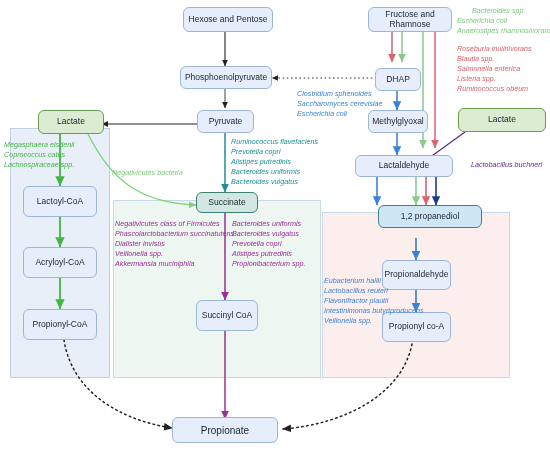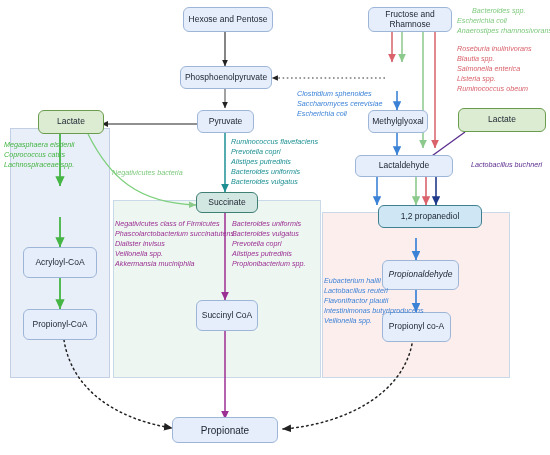--- a/index.html
+++ b/index.html
@@ -114,30 +114,32 @@
     <line x1="416" y1="290" x2="416" y2="312" stroke="#3b82d6" stroke-width="1.7" marker-end="url(#ah-blue)"></line>
 
     <path d="M64,340 C72,392 120,420 172,428" fill="none" stroke="#222" stroke-width="1.5" stroke-dasharray="1.6,3.4" stroke-linecap="round" marker-end="url(#ah-dot)"></path>
     <path d="M412,344 C402,394 346,424 283,429" fill="none" stroke="#222" stroke-width="1.5" stroke-dasharray="1.6,3.4" stroke-linecap="round" marker-end="url(#ah-dot)"></path>
   </svg>
 
   <div class="node n-blue" style="left:183px; top:7px;  width:90px; height:25px;">Hexose and Pentose</div>
   <div class="node n-blue" style="left:180px; top:66px; width:92px; height:23px;">Phosphoenolpyruvate</div>
   <div class="node n-blue" style="left:197px; top:110px;width:57px; height:23px;">Pyruvate</div>
   <div class="node n-green" style="left:38px; top:110px;width:66px; height:24px;">Lactate</div>
+  <div class="node n-blue" style="left:23px; top:186px;width:74px; height:31px;">Lactoyl-CoA</div>
   <div class="node n-blue" style="left:23px; top:247px;width:74px; height:31px;">Acryloyl-CoA</div>
   <div class="node n-teal" style="left:196px; top:192px;width:62px; height:21px;">Succinate</div>
   <div class="node n-blue" style="left:23px; top:309px;width:74px; height:31px;">Propionyl-CoA</div>
   <div class="node n-blue" style="left:196px; top:300px;width:62px; height:31px;">Succinyl CoA</div>
   <div class="node n-blue" style="left:368px; top:7px;  width:84px; height:25px;">Fructose and Rhamnose</div>
+  <div class="node n-blue" style="left:375px; top:68px; width:46px; height:23px;">DHAP</div>
   <div class="node n-blue" style="left:368px; top:110px;width:60px; height:23px;">Methylglyoxal</div>
   <div class="node n-blue" style="left:355px; top:155px;width:98px; height:22px;">Lactaldehyde</div>
   <div class="node n-green" style="left:458px; top:108px;width:88px; height:24px;">Lactate</div>
   <div class="node n-cyan" style="left:378px; top:205px;width:104px;height:23px;">1,2 propanediol</div>
-  <div class="node n-blue" style="left:382px; top:260px;width:77px; height:30px;font-style:italic;">Propionaldehyde</div>
+  <div class="node n-blue" style="left:382px; top:260px;width:69px; height:30px;">Propionaldehyde</div>
   <div class="node n-blue" style="left:382px; top:312px;width:69px; height:30px;">Propionyl co-A</div>
   <div class="node n-blue" style="left:172px; top:417px;width:106px;height:26px;font-size:10px;">Propionate</div>
 
   <div class="lbl c-green" style="left:4px; top:140px;">Megasphaera elsdenii</div>
   <div class="lbl c-green" style="left:4px; top:150px;">Coprococcus catus</div>
   <div class="lbl c-green" style="left:4px; top:160px;">Lachnospiraceae spp.</div>
 
   <div class="lbl c-ltgreen" style="left:112px; top:168px;">Negativicutes bacteria</div>
 
   <div class="lbl c-teal" style="left:231px; top:137px;">Ruminococcus flavefaciens</div>

